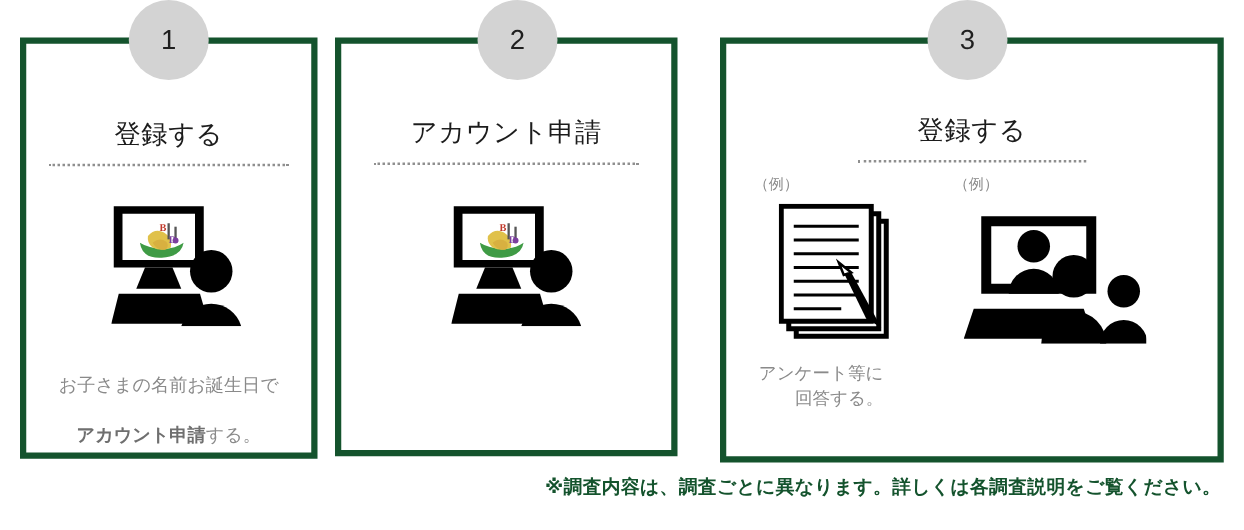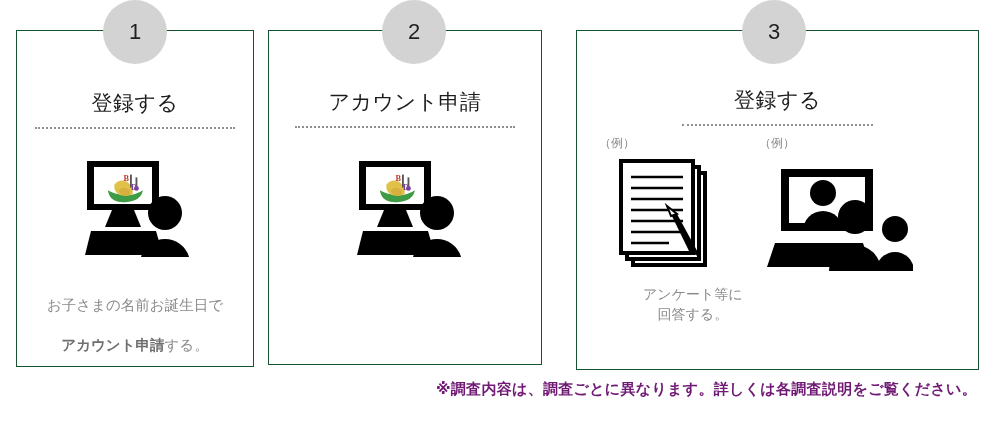--- a/index.html
+++ b/index.html
@@ -21,21 +21,21 @@
     position: absolute;
     left: 0; top: 0;
     width: 995px;
     height: 424px;
   }
 
   
   .panel {
     position: absolute;
     box-sizing: border-box;
-    border: 1px solid #14532d;
+    border: 5px solid #14532d;
     background: #ffffff;
   }
   #panel-1 { left: 16px;  top: 30px; width: 238px; height: 337px; }
   #panel-2 { left: 268px; top: 30px; width: 274px; height: 335px; }
   #panel-3 { left: 576px; top: 30px; width: 403px; height: 340px; }
 
   
   .step-circle {
     position: absolute;
     width: 64px;
@@ -99,30 +99,30 @@
   #tag-survey { left: 22px;  top: 104px; }
   #tag-zoom   { left: 182px; top: 104px; }
 
   .col-text {
     position: absolute;
     color: #8a8a8a;
     font-size: 14px;
     line-height: 20px;
     white-space: pre-line;
   }
-  #col-survey-text { left: 26px;  top: 253px; text-align: center; margin-left: 40px; }
+  #col-survey-text { left: 26px;  top: 253px; text-align: right; }
   #col-zoom-text   { left: 180px; top: 246px; text-align: left; }
 
   
   #footer-note {
     position: absolute;
     left: 0; right: 18px;
     top: 380px;
     text-align: right;
-    color: #701a75;
+    color: #14532d;
     font-size: 15px;
     font-weight: bold;
     letter-spacing: 0.3px;
   }
 
   
   .art { position: absolute; }
   #art-1 { left: 68px;  top: 128px; }
   #art-2 { left: 88px;  top: 128px; }
   #art-doc  { left: 42px;  top: 128px; }

